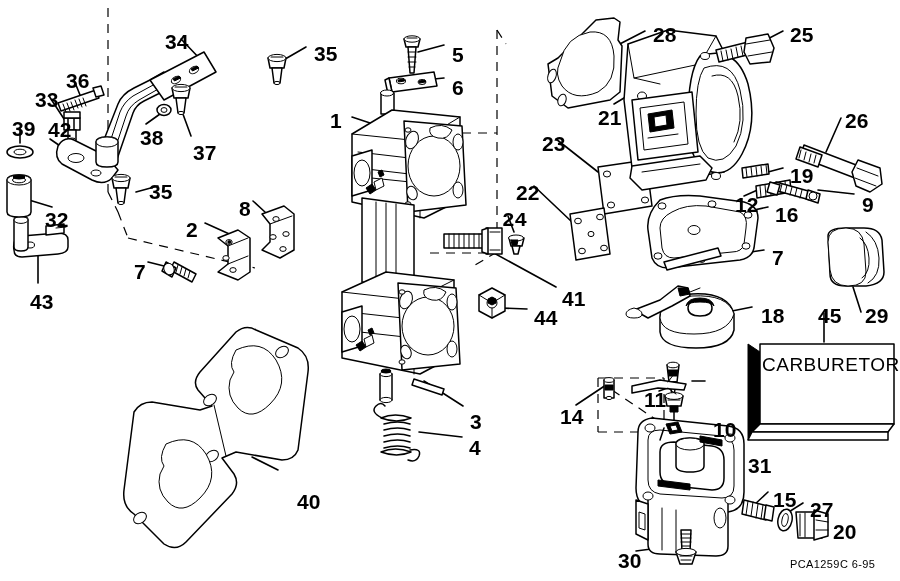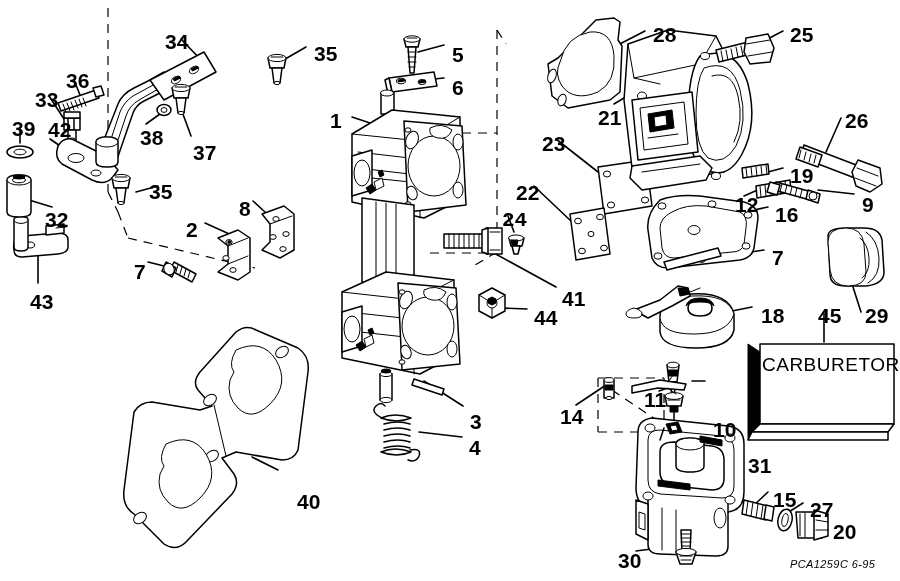--- a/index.html
+++ b/index.html
@@ -6,21 +6,21 @@
   #page{position:relative;width:900px;height:581px;background:#ffffff;
         font-family:"Liberation Sans",sans-serif;overflow:hidden;}
   #art{position:absolute;left:0;top:0;width:900px;height:581px;}
   .callout{position:absolute;font-family:"Liberation Sans",sans-serif;
            font-weight:bold;color:#000;line-height:1;white-space:nowrap;}
   .callout.n{font-size:21px;}
   .kit-text{position:absolute;font-family:"Liberation Sans",sans-serif;
             font-weight:normal;color:#000;text-align:center;line-height:1.12;
             font-size:19px;letter-spacing:.5px;}
   #drawing-ref{position:absolute;font-family:"Liberation Sans",sans-serif;
-               font-size:11px;color:#000;letter-spacing:.4px;font-style:italic;}
+               font-size:11px;color:#000;letter-spacing:.4px;}
 </style>
 </head>
 <body>
 
 <div id="page">
 
   <svg id="art" viewBox="0 0 900 581" xmlns="http://www.w3.org/2000/svg">
     <defs>
       <style>
         .ln{fill:none;stroke:#000;stroke-width:1.5;stroke-linecap:round;stroke-linejoin:round;}

